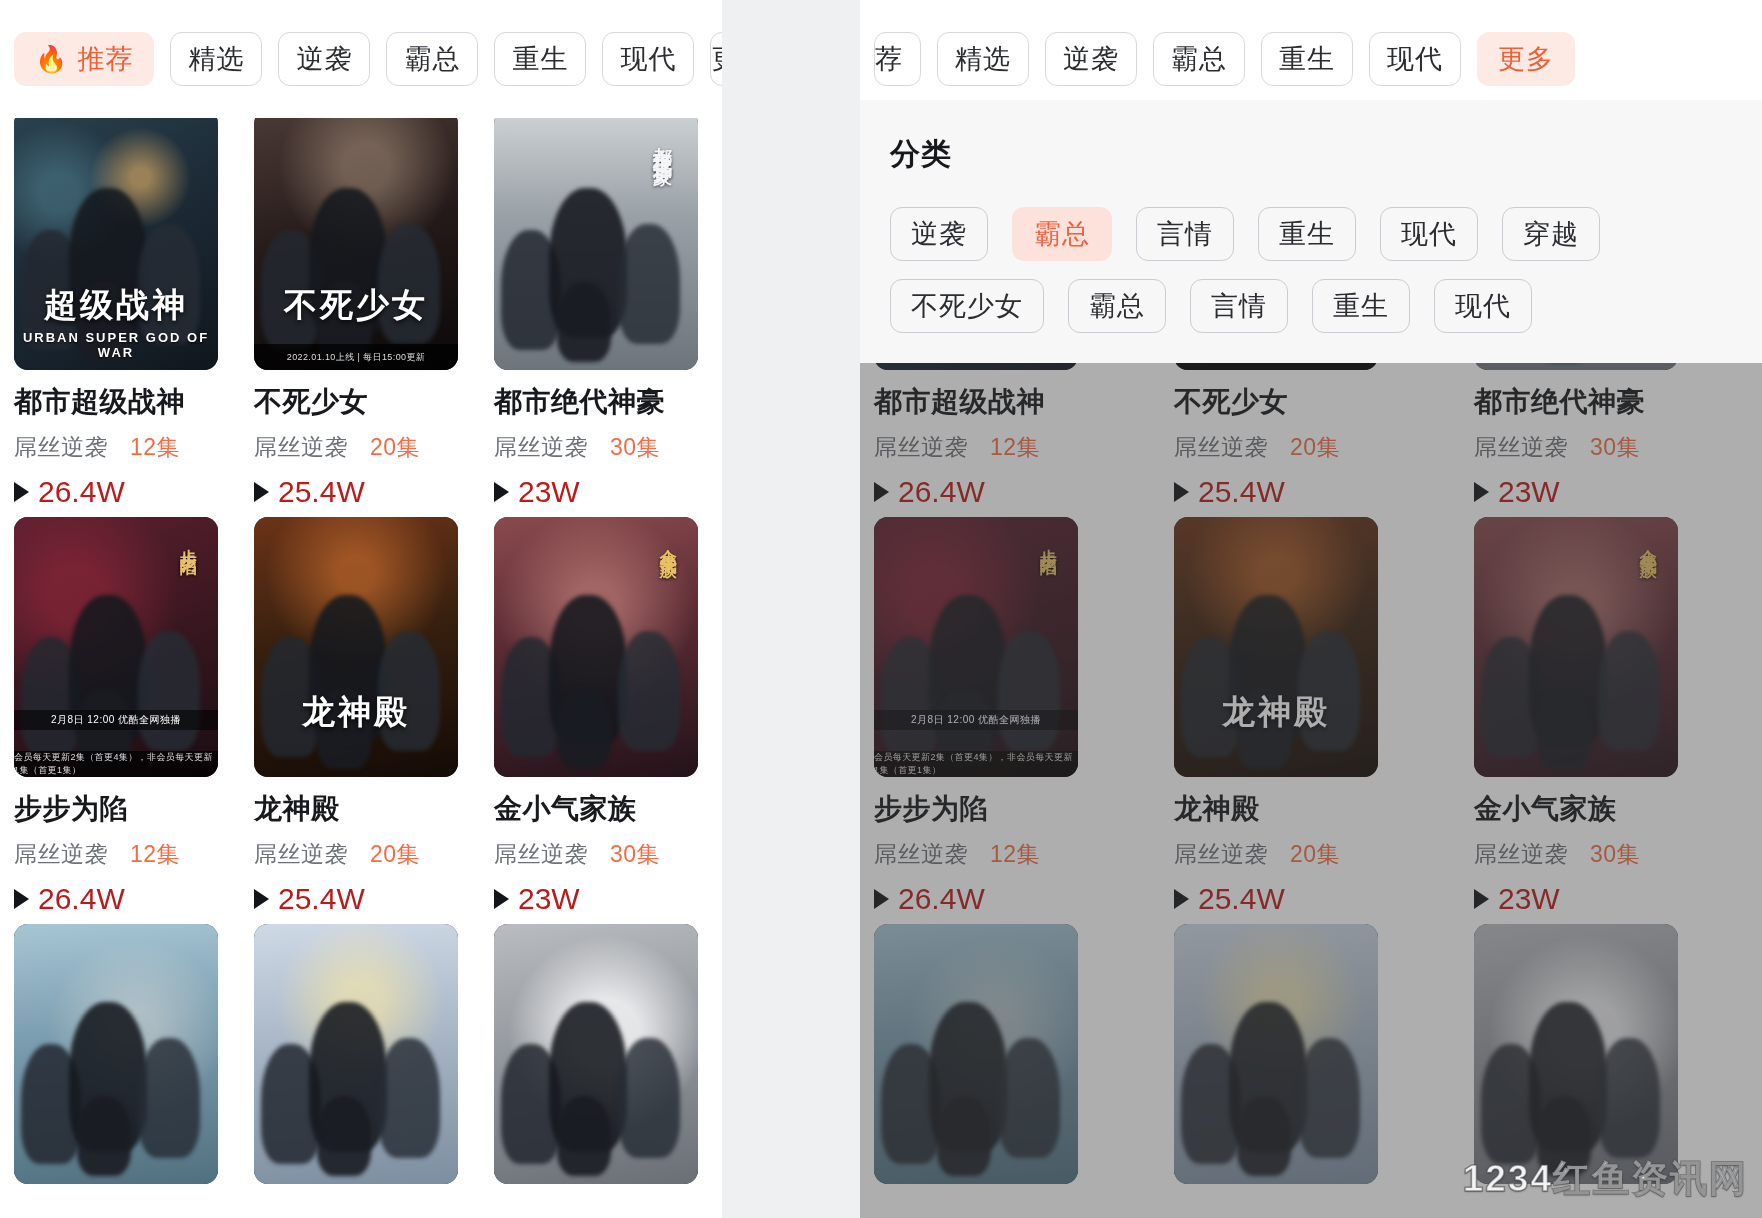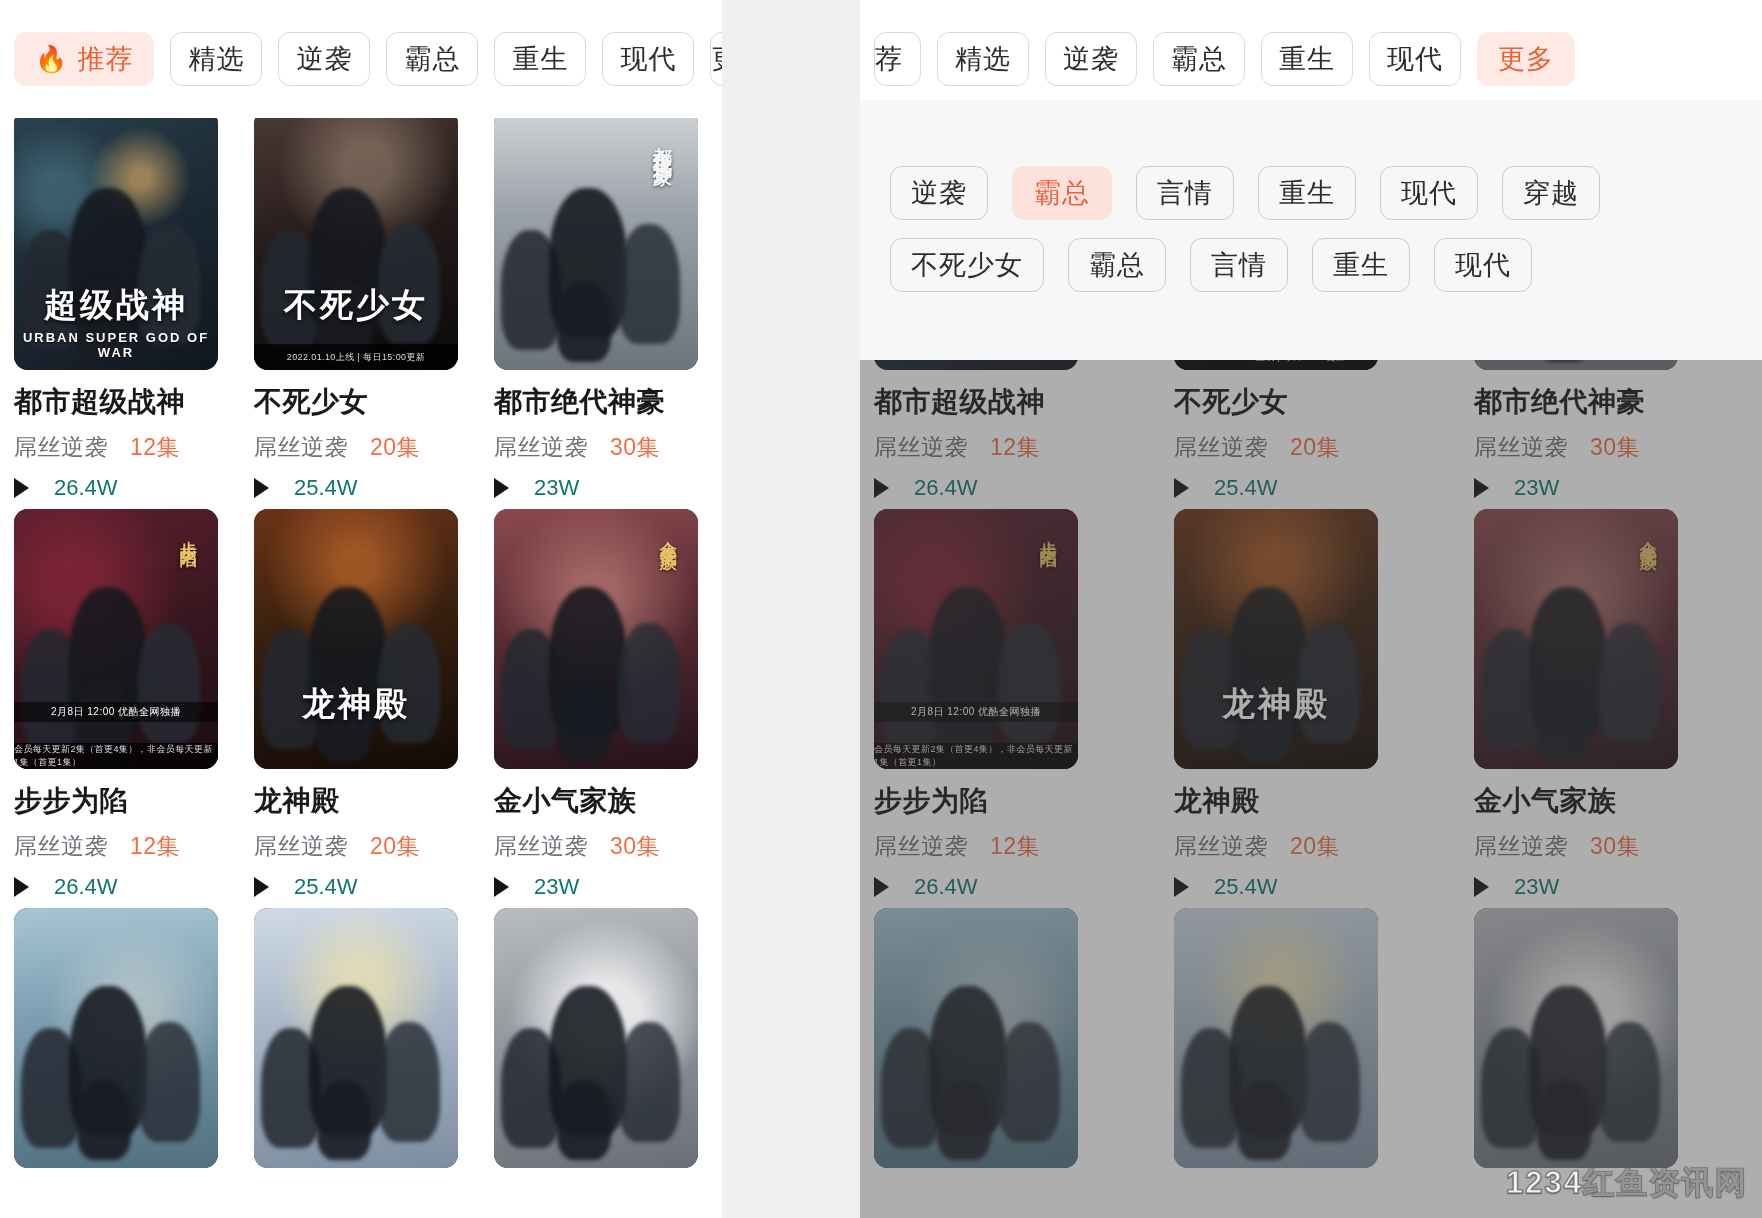--- a/index.html
+++ b/index.html
@@ -85,22 +85,22 @@
     font-size: 28px; font-weight: 700; color: #18191c;
     letter-spacing: .5px; white-space: nowrap;
   }
   .card-sub {
     margin-top: 11px;
     font-size: 23px; color: #6d7178; letter-spacing: .5px; white-space: nowrap;
   }
   .card-sub .eps { color: #ef6e45; margin-left: 22px; }
   .card-plays {
     margin-top: 12px;
-    font-size: 22px; color: #0f766e; font-weight: 500;
-    display: flex; align-items: center; gap: 25px;
+    font-size: 30px; color: #b91c1c; font-weight: 500;
+    display: flex; align-items: center; gap: 9px;
   }
   .tri {
     width: 0; height: 0;
     border-left: 15px solid #141518;
     border-top: 10px solid transparent;
     border-bottom: 10px solid transparent;
   }
 
   
   .sheet {
@@ -192,21 +192,21 @@
   }
   .ribbon {
     position:absolute; left:0; right:0; top:38%;
     color:#fff; font-size:10px; text-align:center;
     background:rgba(0,0,0,.55); padding:3px 0; letter-spacing:.5px;
   }
 
   
   .watermark {
     position: absolute; right: 14px; bottom: 14px;
-    font-size: 31px; font-weight: 800; color: #f2f3f5;
+    font-size: 37px; font-weight: 800; color: #f2f3f5;
     letter-spacing: 2px;
     -webkit-text-stroke: 1.5px rgba(70,70,70,.55);
     text-shadow: 0 1px 2px rgba(0,0,0,.35);
     z-index: 30;
   }
 </style>
 </head>
 <body>
 
 <div class="stage">
@@ -399,20 +399,21 @@
           <span>现代</span>
         </div>
         <div class="tab active">
           <span>更多</span>
         </div>
       </div>
 
     <div class="dim"></div>
 
     <div class="sheet">
+      <div class="sheet-title">分类</div>
       <div class="chips" id="sheet-chips">
           <div class="chip">
             <span>逆袭</span>
           </div>
           <div class="chip selected">
             <span>霸总</span>
           </div>
           <div class="chip">
             <span>言情</span>
           </div>

